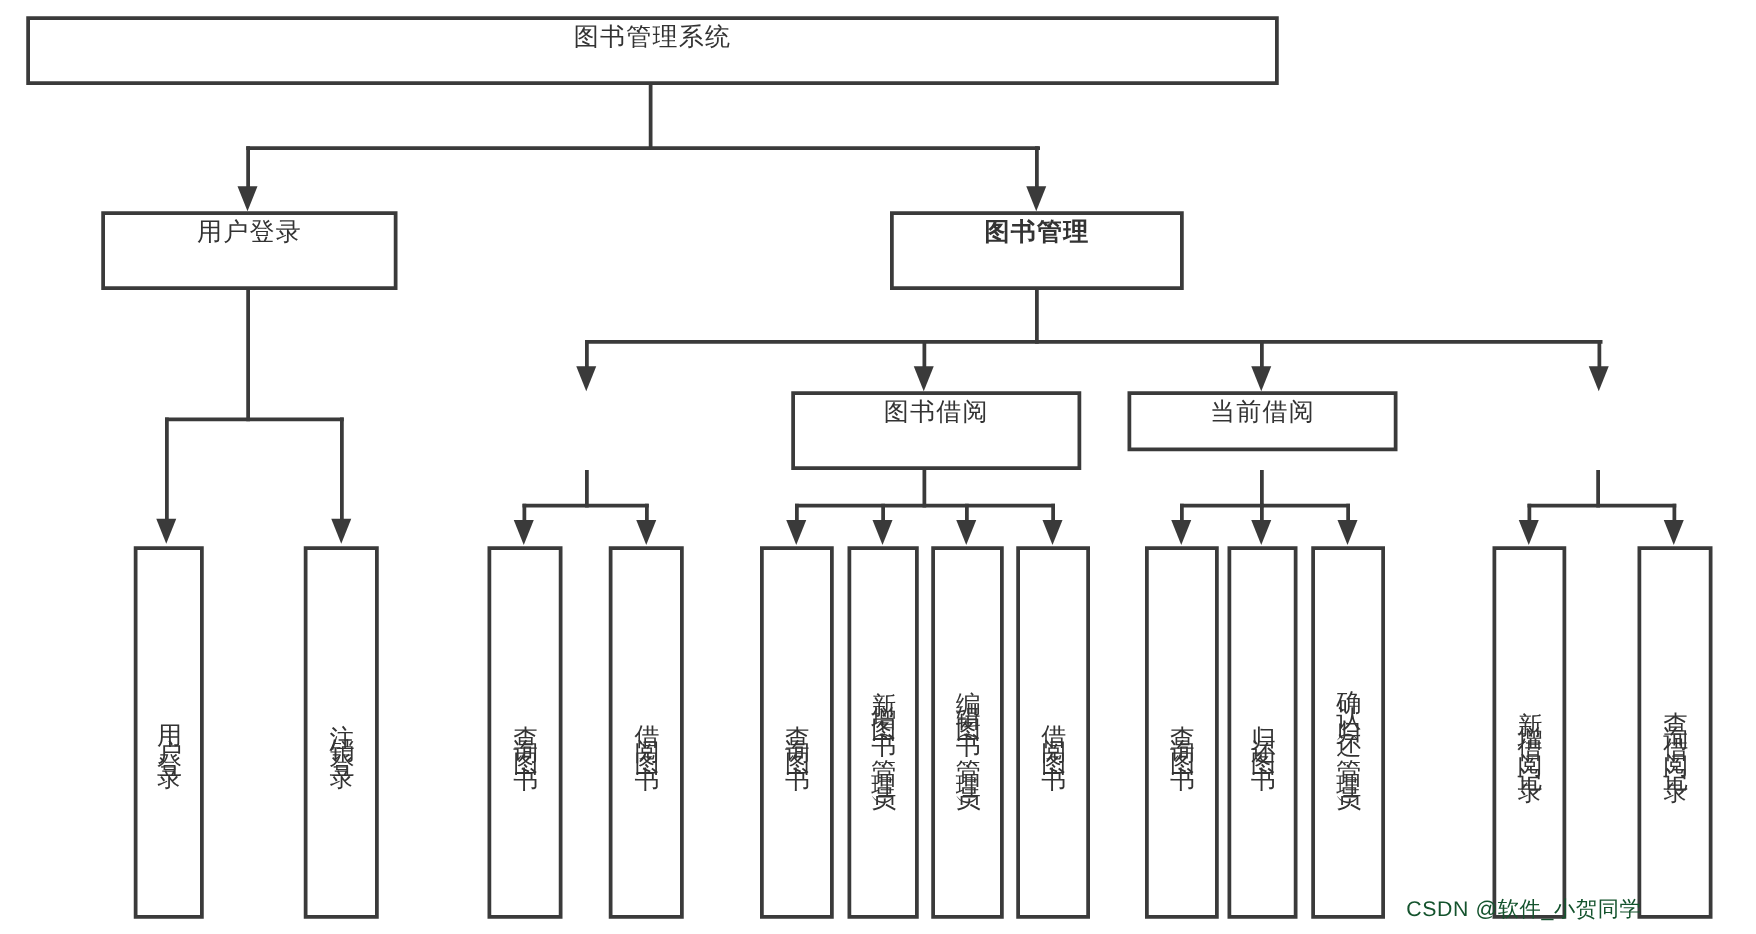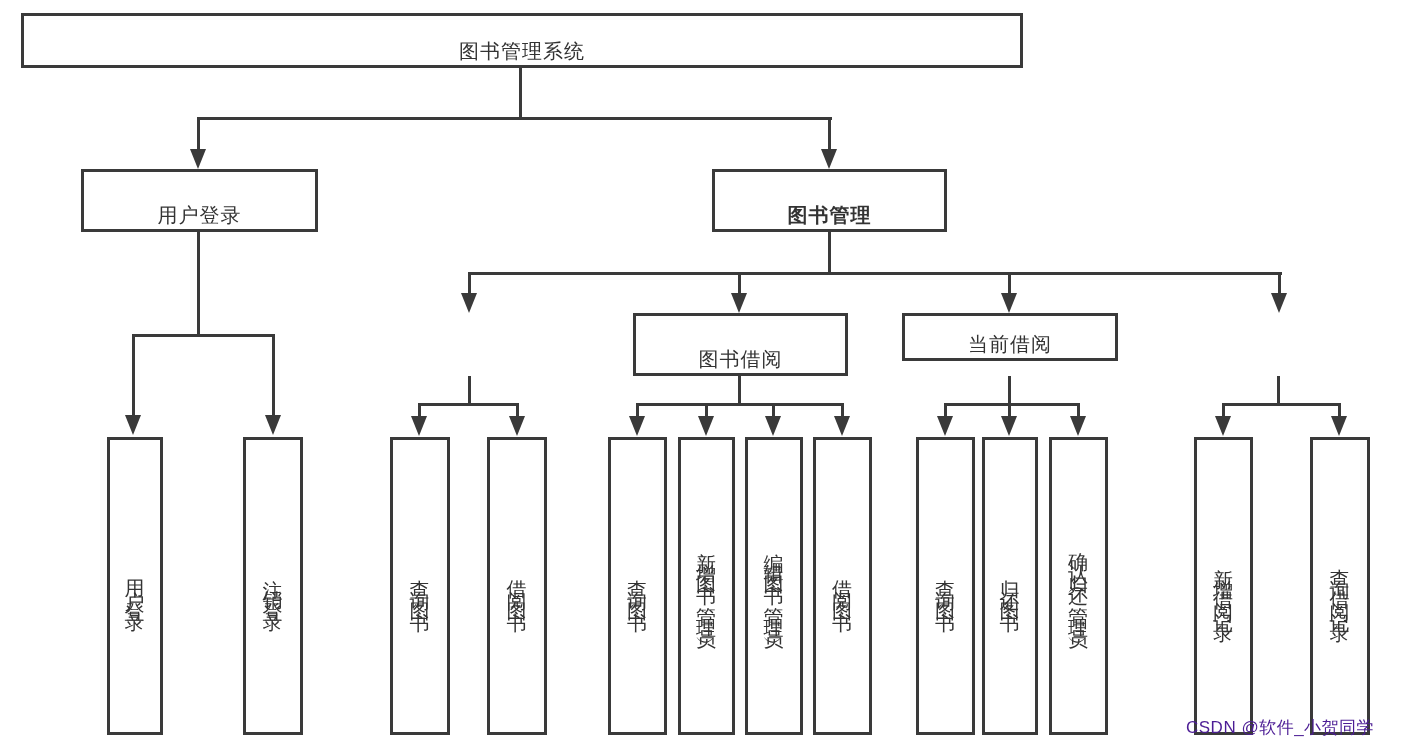--- a/index.html
+++ b/index.html
@@ -14,21 +14,21 @@
     font-family:"Liberation Sans","DejaVu Sans",sans-serif;
     color:var(--text);
     overflow:hidden;
   }
   .box{
     position:absolute;
     box-sizing:border-box;
     border:3px solid var(--line);
     background:#ffffff;
     display:flex;
-    align-items:flex-end;
+    align-items:flex-start;
     justify-content:center;
     font-size:20px;
     letter-spacing:1px;
     color:var(--text);
   }
   .vbox{
     position:absolute;
     box-sizing:border-box;
     border:3px solid var(--line);
     background:#ffffff;
@@ -51,23 +51,23 @@
   }
   .arrow{
     position:absolute;
     width:0;height:0;
     border-left:8px solid transparent;
     border-right:8px solid transparent;
     border-top:20px solid var(--line);
   }
   .watermark{
     position:absolute;
-    left:1186px;top:716px;
+    left:1125px;top:716px;
     font-size:17px;
-    color:#4c1d95;
+    color:#14532d;
     letter-spacing:0.5px;
     z-index:5;
     white-space:nowrap;
   }
 </style>
 </head>
 <body>
 
 <div id="canvas">
 
@@ -100,21 +100,21 @@
   <div class="line" style="left:468px;top:272px;width:814px;height:3px;"></div>
   <div class="line" style="left:468px;top:272px;width:3px;height:25px;"></div>
   <div class="arrow" style="left:461px;top:293px;"></div>
   <div class="line" style="left:738px;top:272px;width:3px;height:25px;"></div>
   <div class="arrow" style="left:731px;top:293px;"></div>
   <div class="line" style="left:1008px;top:272px;width:3px;height:25px;"></div>
   <div class="arrow" style="left:1001px;top:293px;"></div>
   <div class="line" style="left:1278px;top:272px;width:3px;height:25px;"></div>
   <div class="arrow" style="left:1271px;top:293px;"></div>
 
-  <div class="box" style="left:633px;top:313px;width:215px;height:63px;">
+  <div class="box" style="left:633px;top:313px;width:232px;height:63px;">
     <span>图书借阅</span>
   </div>
   <div class="box" style="left:902px;top:313px;width:216px;height:48px;">
     <span>当前借阅</span>
   </div>
 
   <div class="line" style="left:468px;top:376px;width:3px;height:30px;"></div>
   <div class="line" style="left:418px;top:403px;width:101px;height:3px;"></div>
   <div class="line" style="left:418px;top:403px;width:3px;height:15px;"></div>
   <div class="arrow" style="left:411px;top:416px;"></div>

